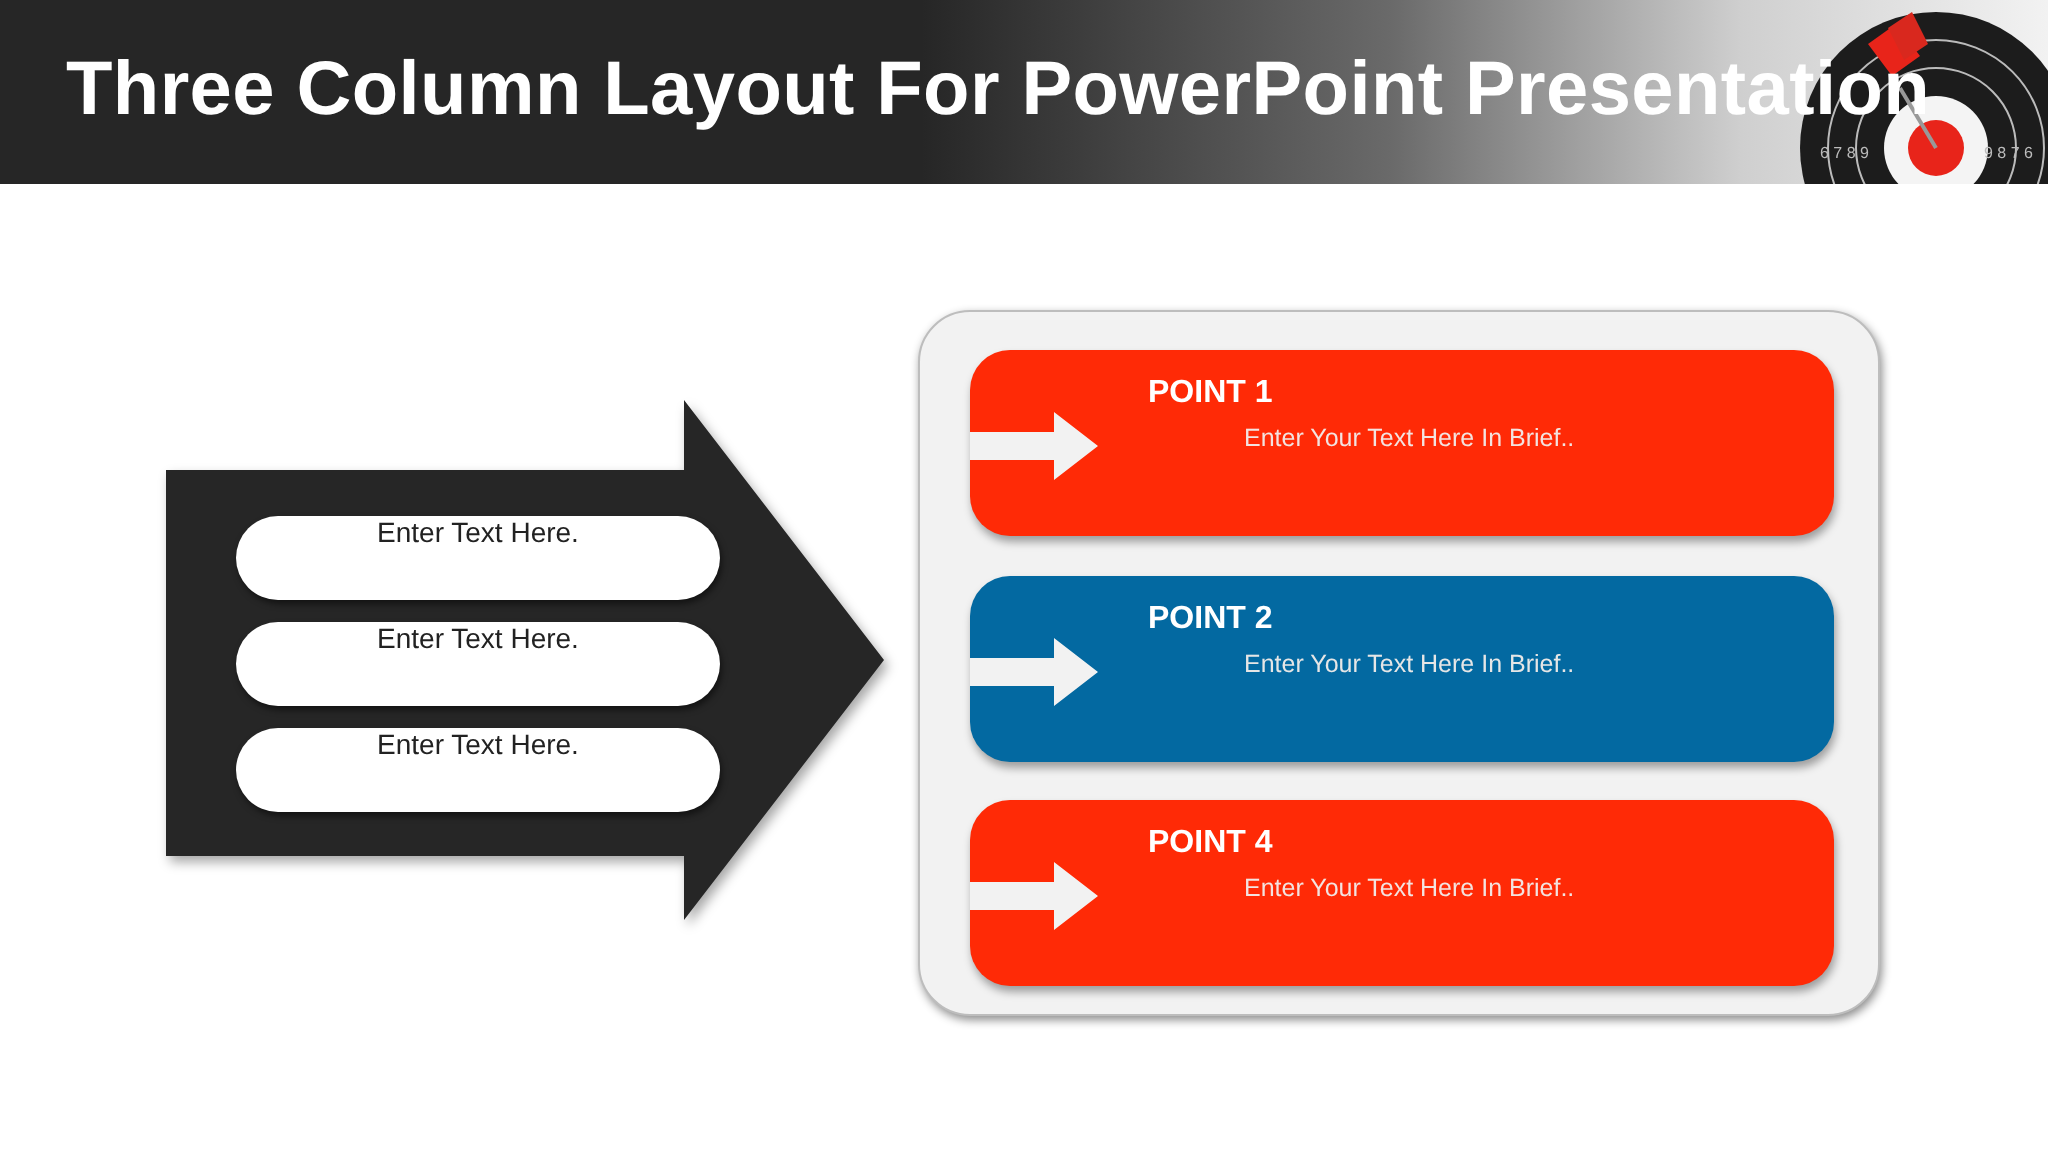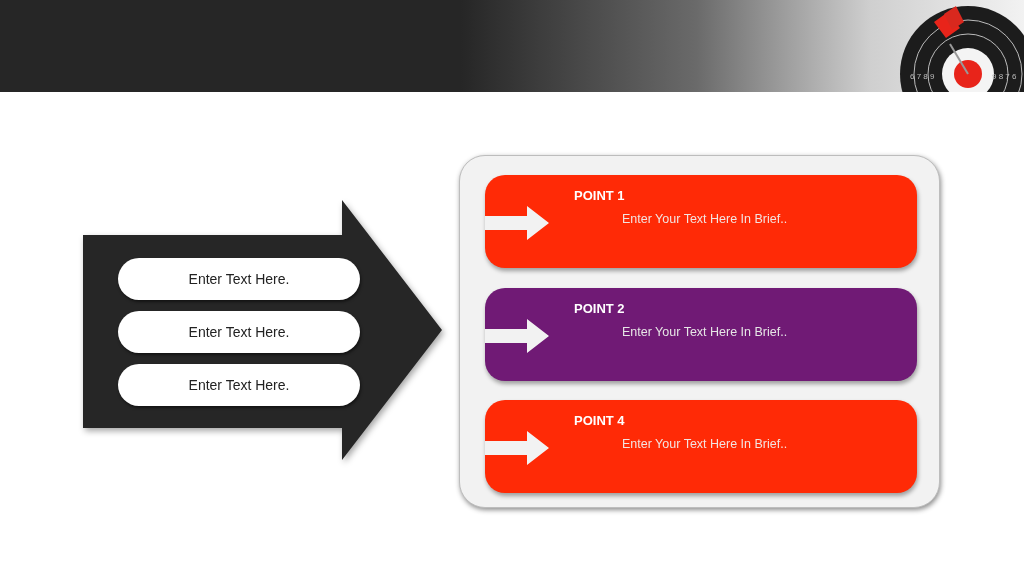--- a/index.html
+++ b/index.html
@@ -3,47 +3,48 @@
 <meta charset="utf-8">
 <style>
   html, body { margin:0; padding:0; }
   body { width:1024px; height:576px; position:relative; overflow:hidden; background:#ffffff; font-family:"Liberation Sans", sans-serif; }
   .header { position:absolute; left:0; top:0; width:1024px; height:92px;
     background:linear-gradient(90deg,#262626 0%,#262626 45%,#6a6a6a 68%,#cfcfcf 85%,#f2f2f2 100%); overflow:hidden; }
   .title { position:absolute; left:33px; top:24px; font-size:38px; font-weight:bold; color:#ffffff; white-space:nowrap; letter-spacing:0.2px; z-index:2; }
   .target { position:absolute; left:898px; top:4px; width:140px; height:140px; z-index:1; }
   .arrow-wrap { position:absolute; left:80px; top:198px; width:366px; height:266px; filter:drop-shadow(2px 3px 3px rgba(0,0,0,0.35)); }
   .pill { position:absolute; left:118px; width:242px; height:42px; background:#ffffff; border-radius:21px; box-shadow:1px 2px 3px rgba(0,0,0,0.5);
-    display:flex; align-items:center; justify-content:center; font-size:14px; color:#222; }
+    display:flex; align-items:flex-start; justify-content:center; font-size:14px; color:#222; }
   .panel { position:absolute; left:459px; top:155px; width:481px; height:353px; background:#f2f2f2; border-radius:26px;
     border:1px solid #bdbdbd; box-shadow:1px 2px 5px rgba(0,0,0,0.45); box-sizing:border-box; }
   .card { position:absolute; left:485px; width:432px; height:93px; border-radius:20px; box-shadow:1px 3px 4px rgba(0,0,0,0.35); overflow:hidden; }
   .card.red { background:#ff2a06; }
-  .card.dark { background:#701a75; }
+  .card.dark { background:#0369a1; }
   .card .card-arrow { position:absolute; left:0; top:30px; width:66px; height:36px; }
-  .card .pt { position:absolute; left:89px; top:13px; font-size:13px; font-weight:bold; color:#ffffff; }
+  .card .pt { position:absolute; left:89px; top:13px; font-size:16px; font-weight:bold; color:#ffffff; }
   .card .desc { position:absolute; left:89px; top:37px; font-size:12.5px; color:#f3e3e0;margin-left:48px; }
   .card.dark .desc { color:#e6e6e6; }
 </style>
 </head>
 <body>
 
 <div class="header">
   <svg class="target" viewBox="0 0 140 140">
     <circle cx="70" cy="70" r="68" fill="#1c1c1c"></circle>
     <circle cx="70" cy="70" r="54" fill="none" stroke="#bbb" stroke-width="1"></circle>
     <circle cx="70" cy="70" r="40" fill="none" stroke="#bbb" stroke-width="1"></circle>
     <circle cx="70" cy="70" r="26" fill="#f4f4f4"></circle>
     <circle cx="70" cy="70" r="14" fill="#e8241a"></circle>
     <text x="12" y="75" font-size="8" fill="#bbb" font-family="Liberation Sans, sans-serif">6 7 8 9</text>
     <text x="94" y="75" font-size="8" fill="#bbb" font-family="Liberation Sans, sans-serif">9 8 7 6</text>
     <line x1="70" y1="70" x2="52" y2="40" stroke="#999" stroke-width="2"></line>
     <path d="M36 18 L50 8 L62 24 L48 34 Z" fill="#e8241a"></path>
     <path d="M46 10 L58 2 L66 18 L54 26 Z" fill="#d9281e"></path>
   </svg>
+  <div class="title">Three Column Layout For PowerPoint Presentation</div>
 </div>
 
 <svg class="arrow-wrap" viewBox="0 0 366 266">
   <polygon points="3,37 262,37 262,2 362,132 262,262 262,230 3,230" fill="#262626"></polygon>
 </svg>
 
 <div class="pill" style="top:258px;">
   <span>Enter Text Here.</span>
 </div>
 <div class="pill" style="top:311px;">

